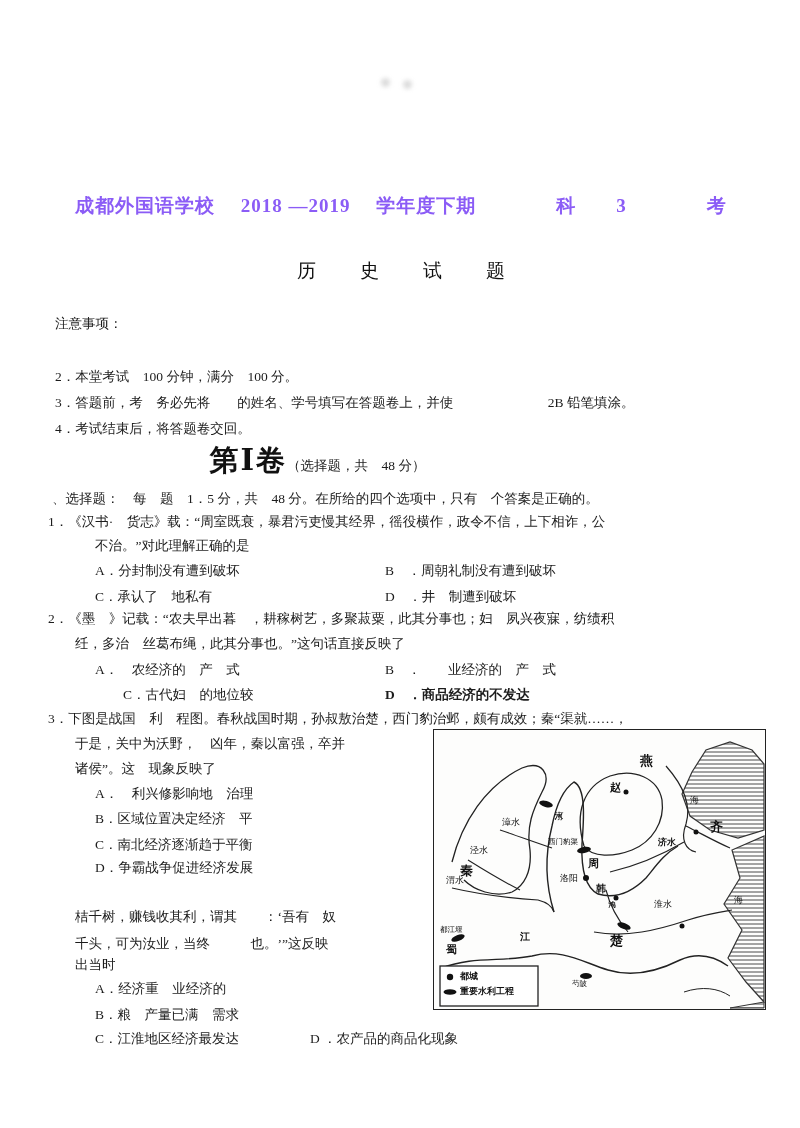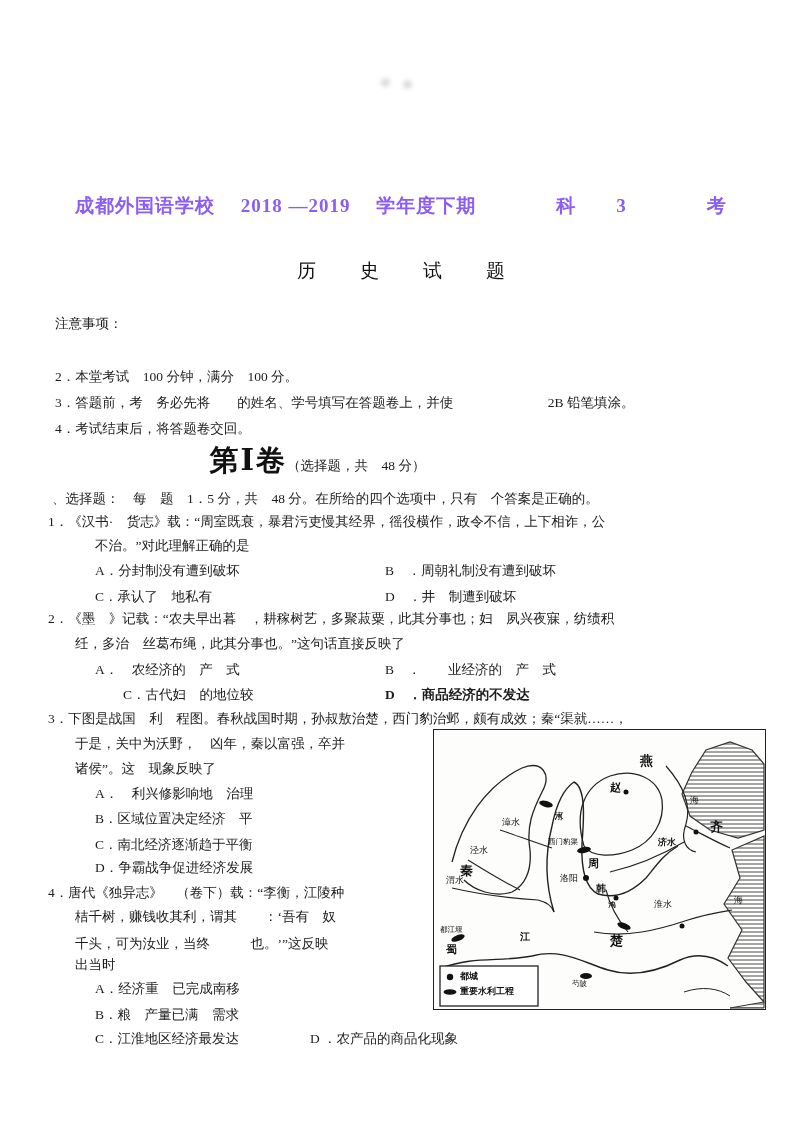--- a/index.html
+++ b/index.html
@@ -57,25 +57,24 @@
   <div class="line" style="left:385px;top:687px;font-weight:bold;">D　．商品经济的不发达</div>
 
   <div class="line" style="left:48px;top:711px;">3．下图是战国　利　程图。春秋战国时期，孙叔敖治楚，西门豹治邺，颇有成效；秦“渠就……，</div>
   <div class="line" style="left:75px;top:736px;">于是，关中为沃野，　凶年，秦以富强，卒并</div>
   <div class="line" style="left:75px;top:761px;">诸侯”。这　现象反映了</div>
   <div class="line" style="left:95px;top:786px;">A．　利兴修影响地　治理</div>
   <div class="line" style="left:95px;top:811px;">B．区域位置决定经济　平</div>
   <div class="line" style="left:95px;top:837px;">C．南北经济逐渐趋于平衡</div>
   <div class="line" style="left:95px;top:860px;">D．争霸战争促进经济发展</div>
 
-  <div class="line" style="left:48px;top:885px;">4．唐代《独异志》　（卷下）载：“李衡，江陵种</div>
   <div class="line" style="left:75px;top:909px;">桔千树，赚钱收其利，谓其　　：‘吾有　奴</div>
   <div class="line" style="left:75px;top:936px;">千头，可为汝业，当终　　　也。’”这反映</div>
   <div class="line" style="left:75px;top:957px;">出当时</div>
-  <div class="line" style="left:95px;top:981px;">A．经济重　已完成南移</div>
+  <div class="line" style="left:95px;top:981px;">A．经济重　业经济的</div>
   <div class="line" style="left:95px;top:1007px;">B．粮　产量已满　需求</div>
   <div class="line" style="left:95px;top:1031px;">C．江淮地区经济最发达</div>
   <div class="line" style="left:310px;top:1031px;">D ．农产品的商品化现象</div>
 
   <div class="map-box">
     <svg width="331" height="279" viewBox="0 0 331 279">
       <defs>
         <pattern id="hatch" width="4" height="4" patternUnits="userSpaceOnUse">
           <path d="M0 2 H4" stroke="#4a4a4a" stroke-width="1"></path>
         </pattern>

